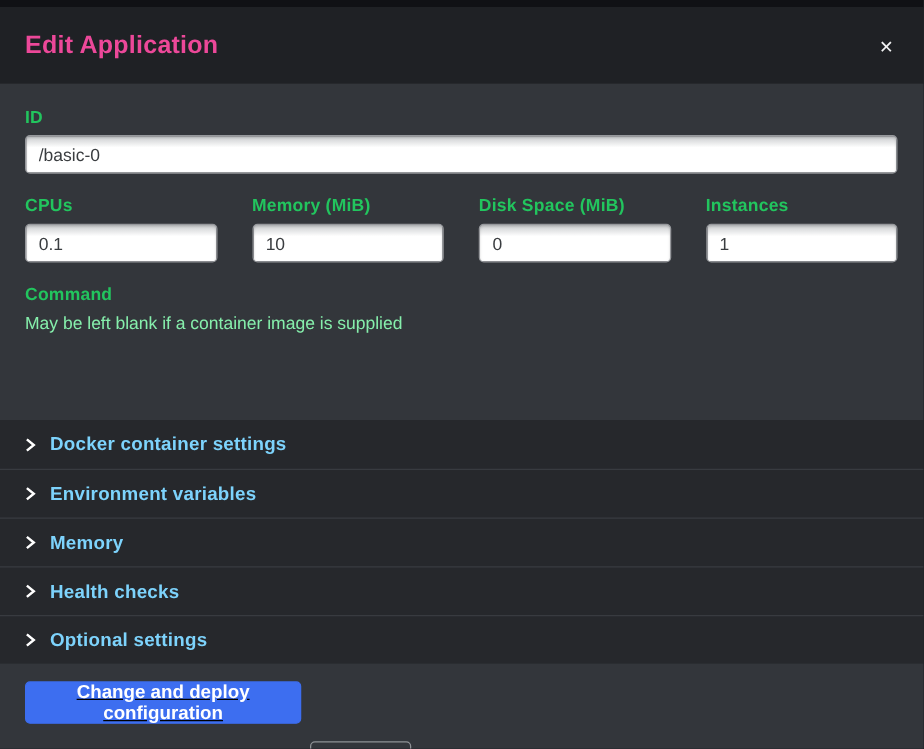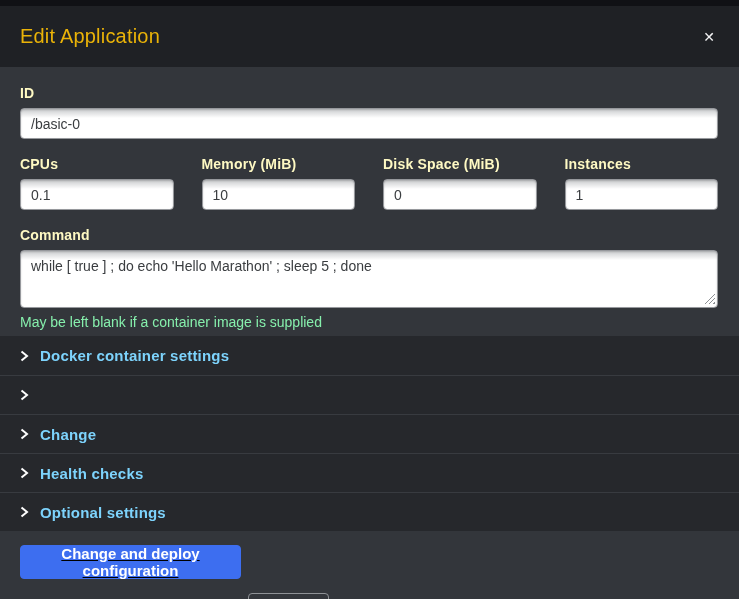--- a/index.html
+++ b/index.html
@@ -7,31 +7,31 @@
     width:739px;height:599px;box-sizing:border-box;
     display:flex;flex-direction:column;overflow:hidden;
     font-family:"Liberation Sans",sans-serif;
     background:#33363b;
   }
   .backdrop-strip{height:6px;background:#101115;flex:none;}
   .modal-header{
     height:61px;flex:none;background:#1f2125;
     display:flex;align-items:center;padding:0 20px;
   }
-  .modal-title{color:#eab308;font-size:20px;font-weight:400;letter-spacing:.2px;}
+  .modal-title{color:#ec4899;font-size:20px;font-weight:700;letter-spacing:.2px;}
   .close-btn{
     margin-left:auto;color:#f2f3f4;font-size:14px;line-height:1;
     cursor:pointer;padding:4px;user-select:none;
   }
   .modal-body{
     height:269px;flex:none;box-sizing:border-box;
     background:#33363b;padding:18px 21px 0 20px;
   }
   .field-label{
-    display:block;color:#fef9c3;font-size:14px;font-weight:700;
+    display:block;color:#22c55e;font-size:14px;font-weight:700;
     margin:0 0 7px 0;letter-spacing:.2px;
   }
   .text-input{
     display:block;width:100%;height:31px;box-sizing:border-box;
     border:1px solid #96989c;border-radius:4px;
     background:linear-gradient(to bottom,#c9cbcd 0,#ffffff 9px);
     box-shadow:inset 0 1px 2px rgba(0,0,0,.18);
     font-family:"Liberation Sans",sans-serif;
     font-size:14px;color:#3a3d40;padding:0 10px;outline:none;
   }
@@ -112,49 +112,46 @@
         <input class="text-input" type="text" value="0" style="">
       </div>
       <div>
         <label class="field-label">Instances</label>
         <input class="text-input" type="text" value="1" style="">
       </div>
     </div>
 
     <div class="command-group">
       <label class="field-label">Command</label>
-      <div class="textarea-wrap">
-        <textarea class="text-input" spellcheck="false" style="">while [ true ] ; do echo 'Hello Marathon' ; sleep 5 ; done</textarea>
-        <span class="resize-grip"></span>
-      </div>
       <div class="help-text">May be left blank if a container image is supplied</div>
     </div>
 
   </div>
 
   <div class="sections">
 
     <div class="section-row">
       <svg class="chevron" viewBox="0 0 9 12">
           <polyline points="1.5,1.5 7,6 1.5,10.5" fill="none" stroke="#ffffff" stroke-width="2"></polyline>
         </svg>
       <span class="section-label">Docker container settings</span>
     </div>
 
     <div class="section-row">
       <svg class="chevron" viewBox="0 0 9 12">
           <polyline points="1.5,1.5 7,6 1.5,10.5" fill="none" stroke="#ffffff" stroke-width="2"></polyline>
         </svg>
+      <span class="section-label">Environment variables</span>
     </div>
 
     <div class="section-row">
       <svg class="chevron" viewBox="0 0 9 12">
           <polyline points="1.5,1.5 7,6 1.5,10.5" fill="none" stroke="#ffffff" stroke-width="2"></polyline>
         </svg>
-      <span class="section-label">Change</span>
+      <span class="section-label">Memory</span>
     </div>
 
     <div class="section-row">
       <svg class="chevron" viewBox="0 0 9 12">
           <polyline points="1.5,1.5 7,6 1.5,10.5" fill="none" stroke="#ffffff" stroke-width="2"></polyline>
         </svg>
       <span class="section-label">Health checks</span>
     </div>
 
     <div class="section-row">

